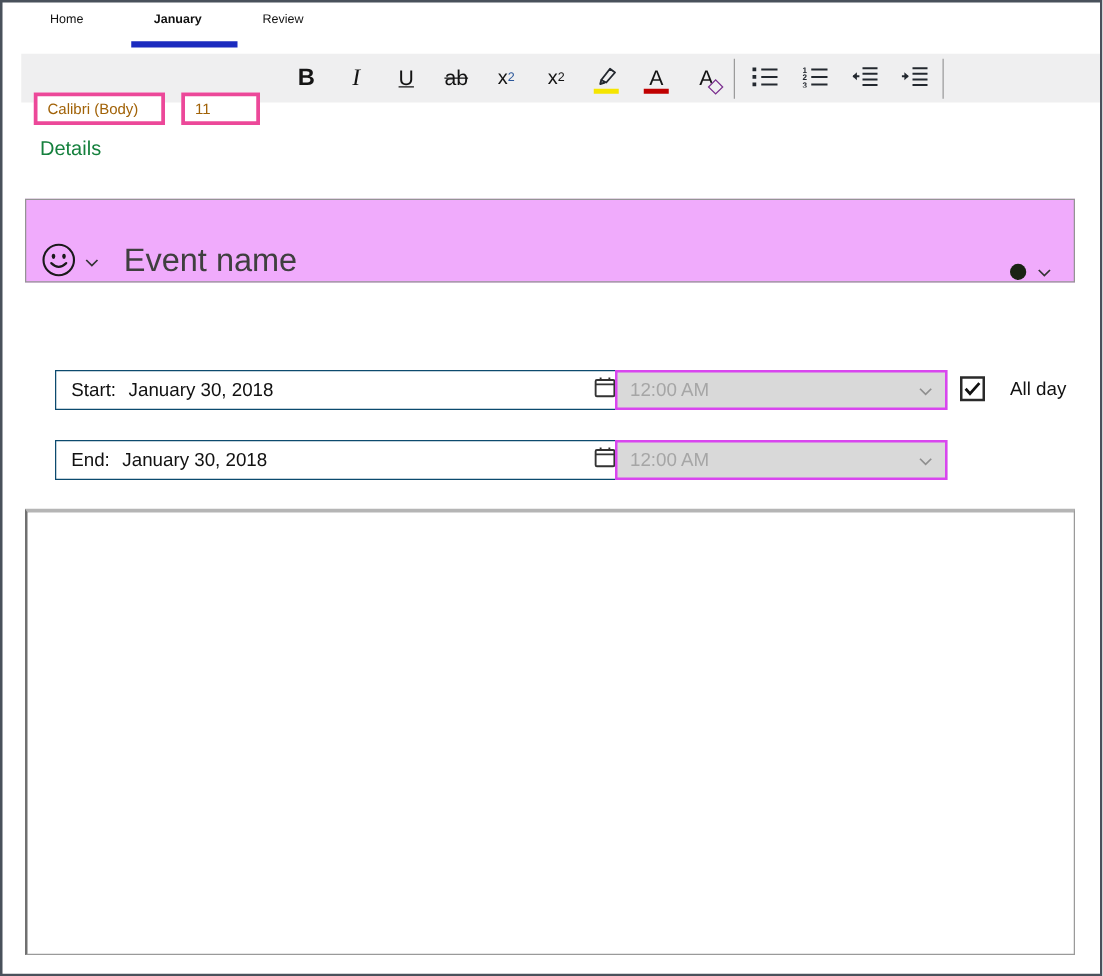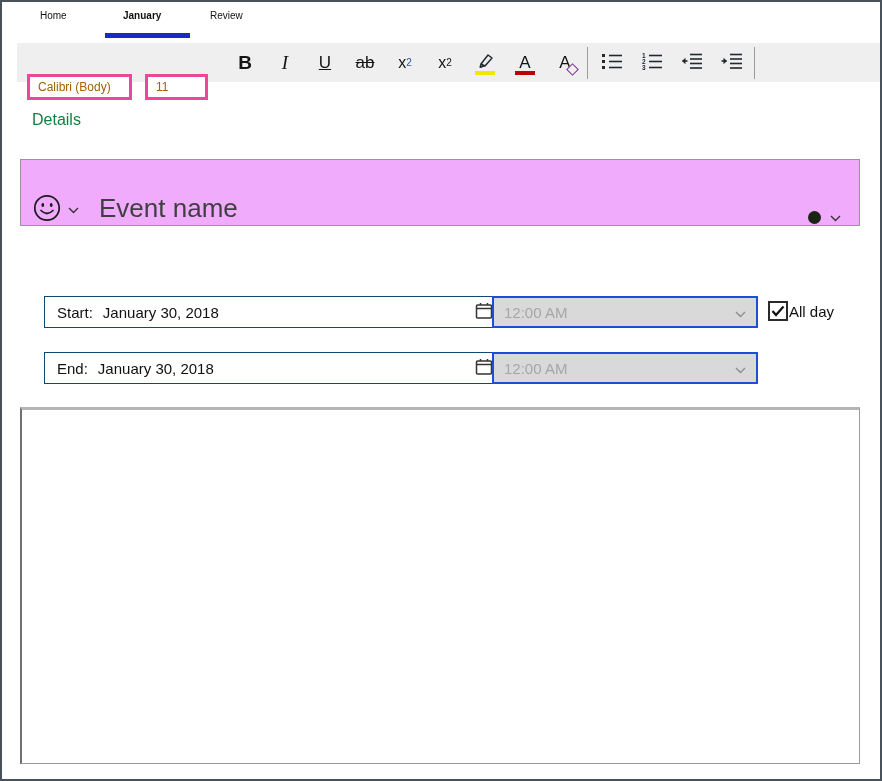--- a/index.html
+++ b/index.html
@@ -42,28 +42,28 @@
   .event-input{flex:1;margin-left:18px;border:none;outline:none;font-family:inherit;font-size:26px;color:#333;background:transparent;min-width:0;}
   .event-input::placeholder{color:#3f3f3f;opacity:1;}
   .color-btn{display:flex;align-items:center;gap:9px;background:none;border:none;padding:0;margin-right:6px;cursor:default;}
   .dot{width:13px;height:13px;border-radius:50%;background:var(--event-color-dot,#1a2314);display:inline-block;}
   .location-input{position:absolute;left:18px;top:238px;width:840px;height:32px;box-sizing:border-box;border:1px solid #8f8f8f;font-family:inherit;font-size:15px;color:#111;padding:0 0 0 10px;outline:none;}
   .location-input::placeholder{color:#1a1a1a;opacity:1;}
   .date-box{position:absolute;left:18px;width:459px;height:32px;box-sizing:border-box;border:1px solid #0c4a6e;background:#fff;display:flex;align-items:center;padding:0 9px 0 12px;font-family:inherit;font-size:15px;color:#111;cursor:default;margin-left:24px;}
   .date-box.start{top:294px;} .date-box.end{top:350px;}
   .dlabel{margin-right:10px;}
   .dval{flex:1;text-align:left;}
-  .time-select{position:absolute;left:490px;width:266px;height:32px;box-sizing:border-box;background:var(--disabled-bg,#d9d9d9);border:2px solid #1d4ed8;display:flex;align-items:center;padding:0 10px 0 10px;font-size:15px;color:var(--disabled-text,#a6a6a6);}
+  .time-select{position:absolute;left:490px;width:266px;height:32px;box-sizing:border-box;background:var(--disabled-bg,#d9d9d9);border:2px solid #d946ef;display:flex;align-items:center;padding:0 10px 0 10px;font-size:15px;color:var(--disabled-text,#a6a6a6);}
   .time-select.start{top:294px;} .time-select.end{top:350px;}
   .time-select .chev{margin-left:auto;}
   .allday{position:absolute;left:766px;top:299px;display:flex;align-items:center;}
   .checkbox{width:20px;height:20px;box-sizing:border-box;border:2px solid #2a2a2a;background:#fff;display:inline-flex;align-items:center;justify-content:center;}
   .checkbox svg{display:none;}
   .checkbox.checked svg{display:block;}
-  .allday-label{margin-left:1px;font-size:15px;color:#111;}
+  .allday-label{margin-left:20px;font-size:15px;color:#111;}
   .desc{position:absolute;left:18px;top:405px;width:840px;height:357px;box-sizing:border-box;border:1px solid #9a9a9a;border-top:3px solid #b5b5b5;border-left:2px solid #707070;resize:none;outline:none;font-family:inherit;font-size:15px;padding:8px;}
 </style>
 </head>
 <body>
 
 <div class="frame">
 
   <button class="tab tab-home">Home</button>
   <button class="tab tab-format">January</button>
   <button class="tab tab-review">Review</button>

